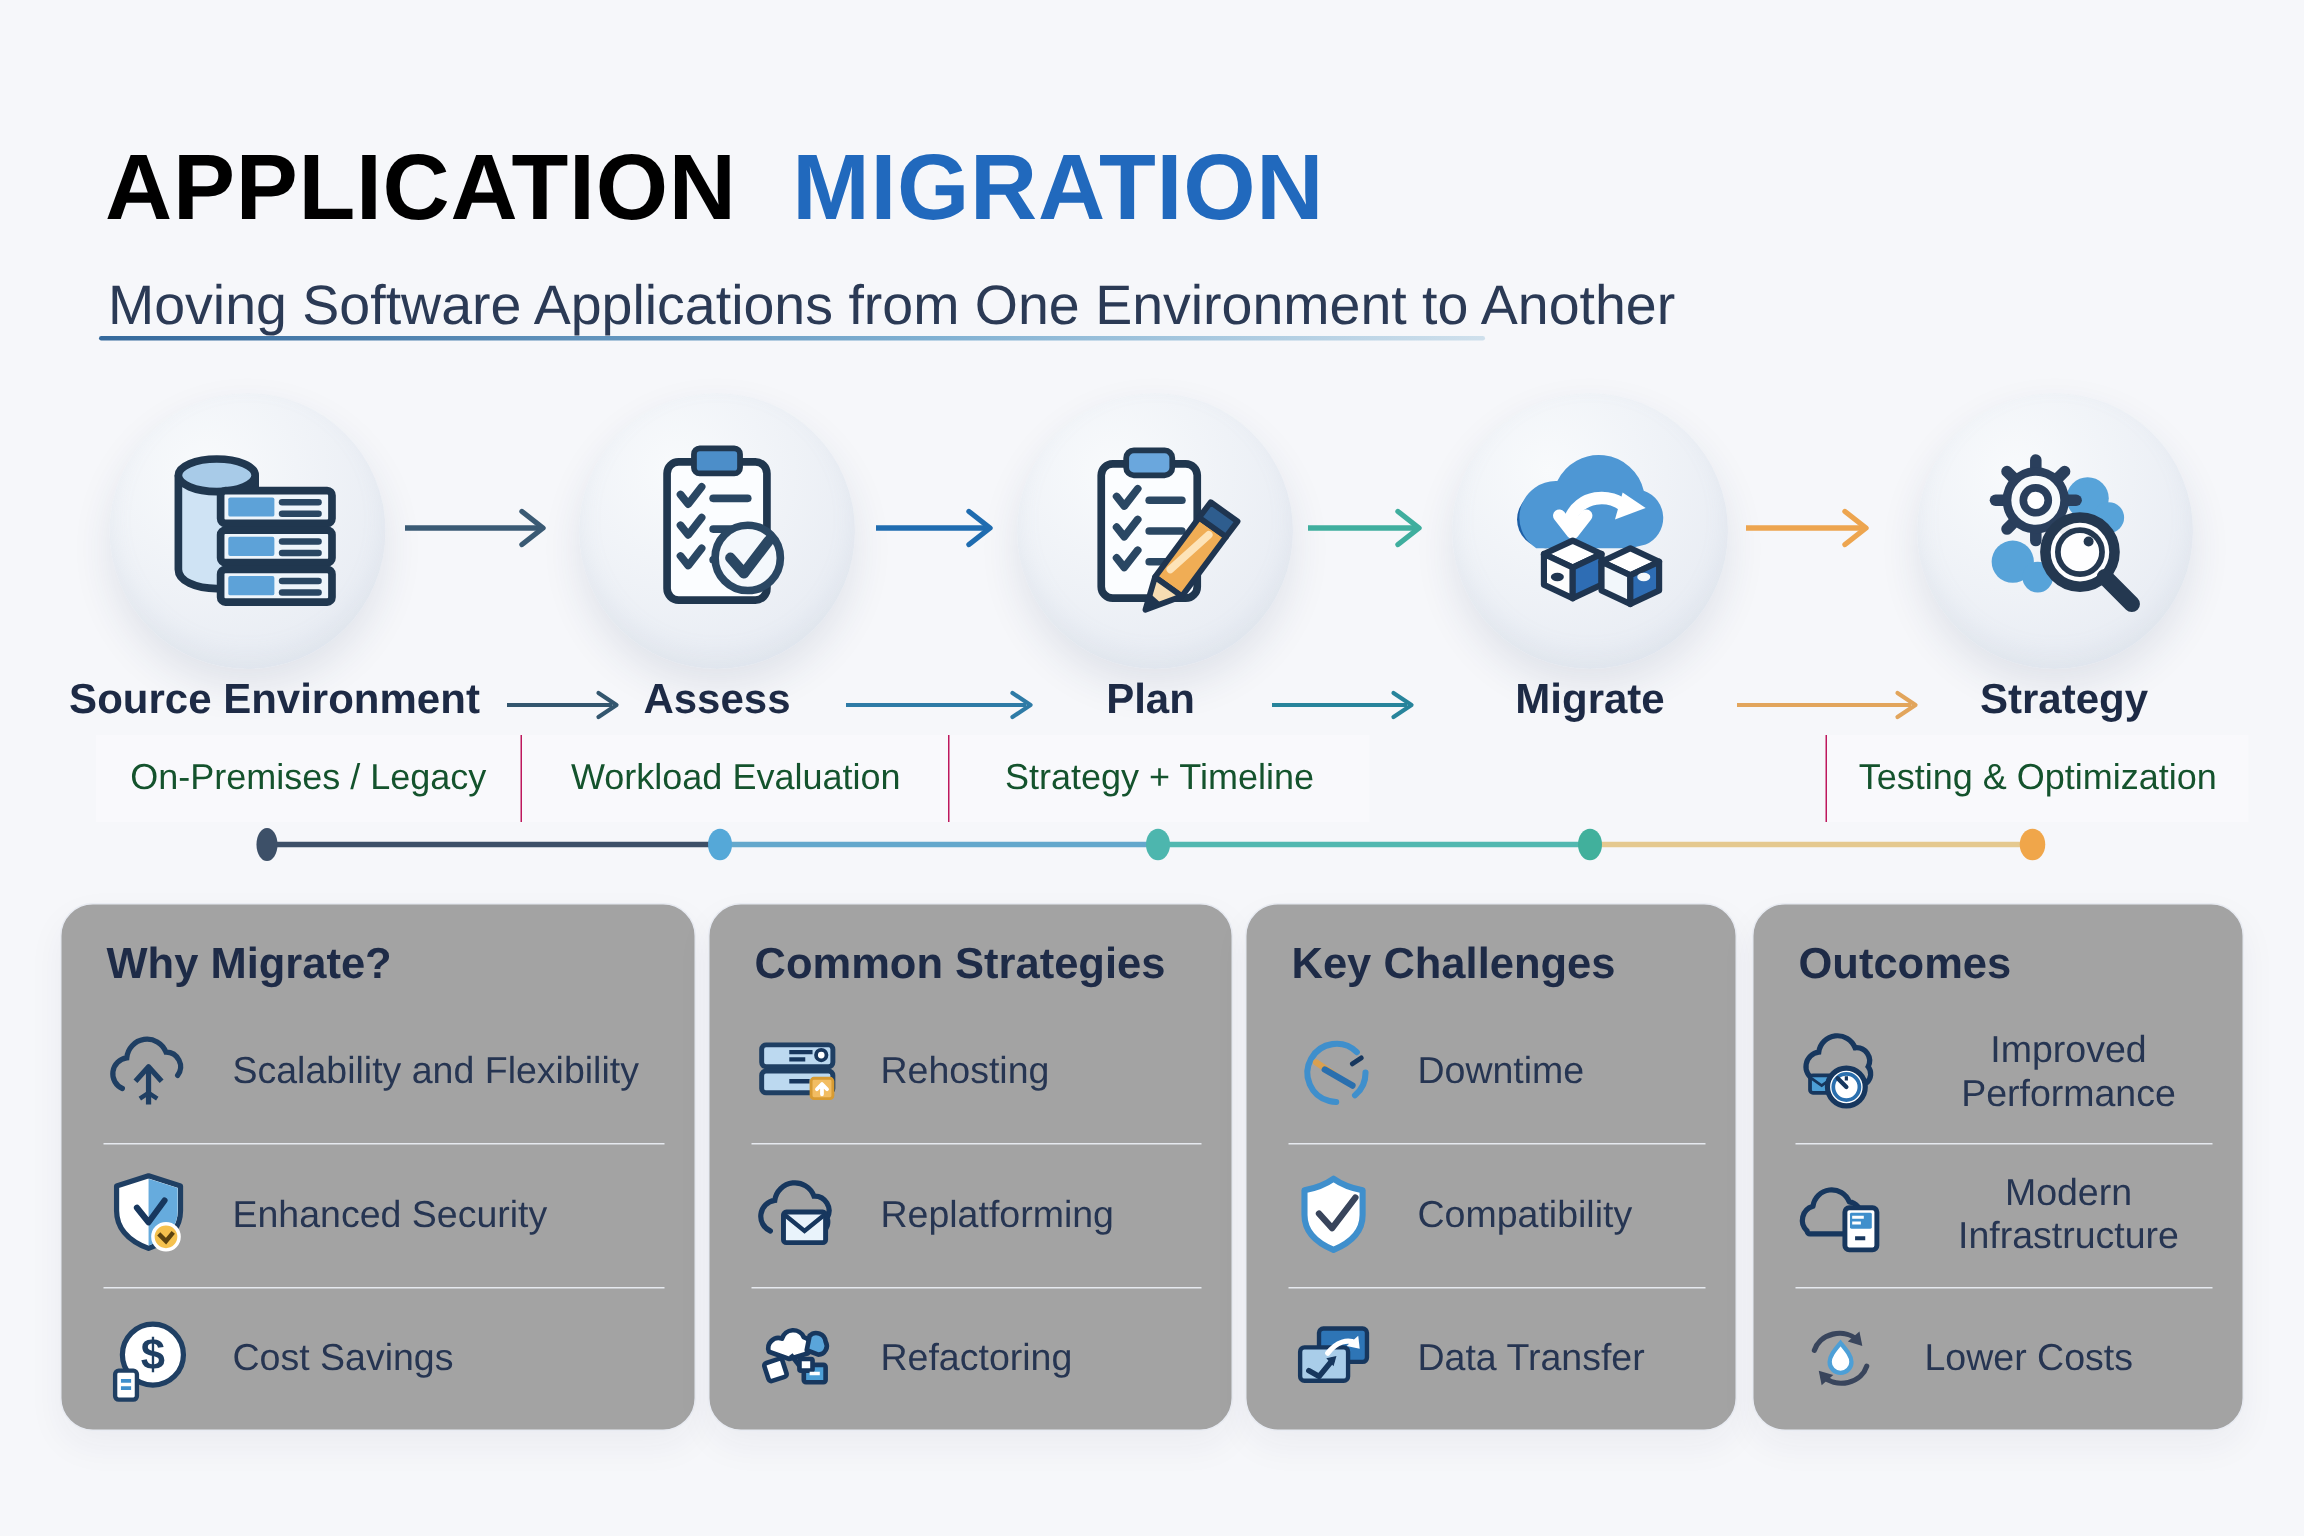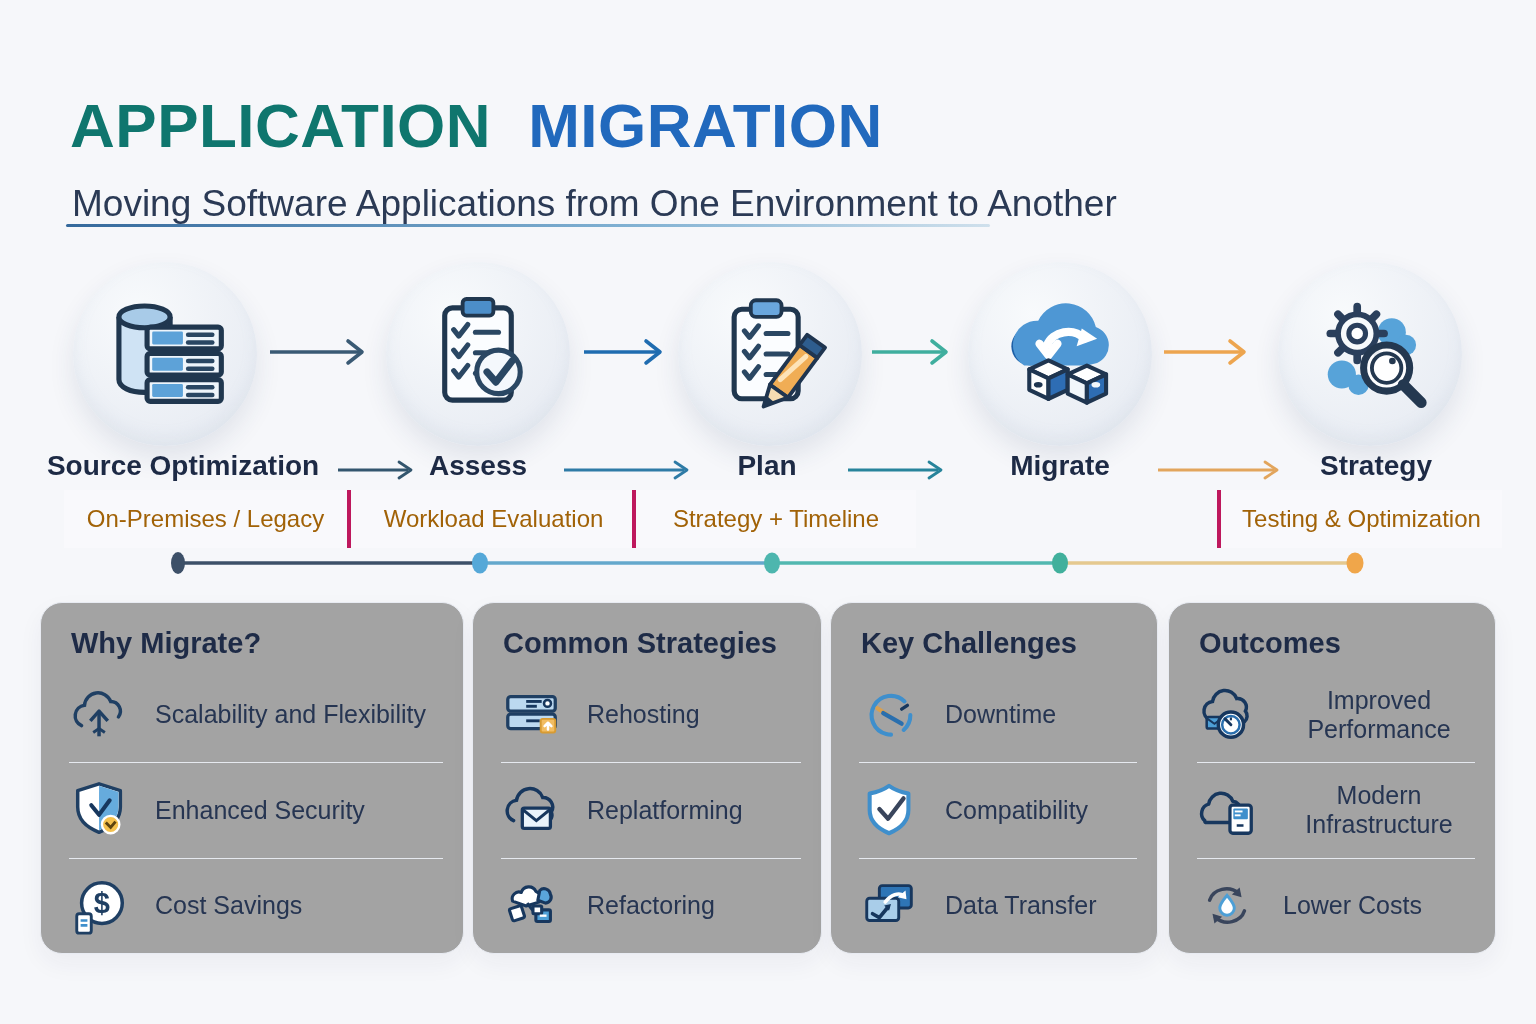--- a/index.html
+++ b/index.html
@@ -26,22 +26,22 @@
   .flow-arrow,.label-arrow{position:absolute;}
   
   .step-title{
     position:absolute;top:450px;transform:translateX(-50%);
     font-size:28px;font-weight:700;color:#1d2a45;white-space:nowrap;
   }
   .sub-band-cell{
     position:absolute;top:490px;height:58px;background:rgba(249,250,252,.75);
     display:flex;align-items:center;justify-content:center;
   }
-  .sub-band-cell.bordered{border-left:4px solid #be185d;}
-  .sub-band-cell span{font-size:24px;color:#a16207;white-space:nowrap;}
+  .sub-band-cell.bordered{border-left:1px solid #be185d;}
+  .sub-band-cell span{font-size:24px;color:#14532d;white-space:nowrap;}
   
   .timeline{position:absolute;left:0;top:548px;width:1536px;height:30px;}
   
   .card{
     position:absolute;top:602px;height:352px;box-sizing:border-box;
     background:#a3a3a3;border:1px solid #e8ebf2;border-radius:22px;
     box-shadow:0 10px 24px rgba(30,45,80,.05);
     padding:22px 20px 0 28px;display:flex;flex-direction:column;
   }
   .card h2{margin:2px 0 8px 2px;font-size:29px;font-weight:700;color:#1e2b47;}
@@ -50,21 +50,21 @@
   .ic{flex:0 0 62px;width:62px;height:62px;display:flex;align-items:center;justify-content:center;}
   .ic svg{width:62px;height:62px;}
   .lbl{font-size:25px;font-weight:500;color:#263552;line-height:1.18;white-space:nowrap;}
   .lbl.wrap{white-space:normal;text-align:center;}
 </style>
 </head>
 <body>
 
 <div class="canvas">
 
-  <h1 class="title"><span class="t1" style="color: #0f766e;">APPLICATION</span><span class="t2" style="color: rgb(33, 105, 189); margin-left: 37px;">MIGRATION</span></h1>
+  <h1 class="title"><span class="t1" style="color: #000000;">APPLICATION</span><span class="t2" style="color: rgb(33, 105, 189); margin-left: 37px;">MIGRATION</span></h1>
   <p class="subtitle">Moving Software Applications from One Environment to Another</p>
   <div class="rule"></div>
 
   <div class="circle" style="left:73px">
     <svg viewBox="0 0 100 100">
       <g stroke="#20374f" stroke-width="4" stroke-linejoin="round">
         <path d="M14 21 v49 c0 6 9 10 20 10 s20-4 20-10 V21" fill="#cfe3f4"></path>
         <ellipse cx="34" cy="21" rx="20" ry="8.5" fill="#a8cbe8"></ellipse>
         <rect x="36" y="29" width="58" height="17" rx="2.5" fill="#eef5fb"></rect>
         <rect x="36" y="49.5" width="58" height="17" rx="2.5" fill="#eef5fb"></rect>
@@ -182,21 +182,21 @@
   </svg>
   <svg class="flow-arrow" style="left: 870px; top: 338px; color: rgb(63, 174, 158);" width="88" height="28">
     <line x1="2" y1="14" x2="74" y2="14" stroke="currentColor" stroke-width="3.6"></line>
     <polyline points="62,3 76,14 62,25" fill="none" stroke="currentColor" stroke-width="3.6" stroke-linecap="round" stroke-linejoin="round"></polyline>
   </svg>
   <svg class="flow-arrow" style="left: 1162px; top: 338px; color: rgb(237, 165, 79);" width="94" height="28">
     <line x1="2" y1="14" x2="80" y2="14" stroke="currentColor" stroke-width="3.6"></line>
     <polyline points="68,3 82,14 68,25" fill="none" stroke="currentColor" stroke-width="3.6" stroke-linecap="round" stroke-linejoin="round"></polyline>
   </svg>
 
-  <div class="step-title" style="left:183px">Source Optimization</div>
+  <div class="step-title" style="left:183px">Source Environment</div>
   <div class="step-title" style="left:478px">Assess</div>
   <div class="step-title" style="left:767px">Plan</div>
   <div class="step-title" style="left:1060px">Migrate</div>
   <div class="step-title" style="left:1376px">Strategy</div>
 
   <svg class="label-arrow" style="left: 336px; top: 458px; color: rgb(51, 86, 110);" width="86" height="24">
     <line x1="2" y1="12" x2="72" y2="12" stroke="currentColor" stroke-width="2.8"></line>
     <polyline points="63,4 75,12 63,20" fill="none" stroke="currentColor" stroke-width="2.8" stroke-linecap="round" stroke-linejoin="round"></polyline>
   </svg>
   <svg class="label-arrow" style="left: 562px; top: 458px; color: rgb(46, 123, 166);" width="136" height="24">

